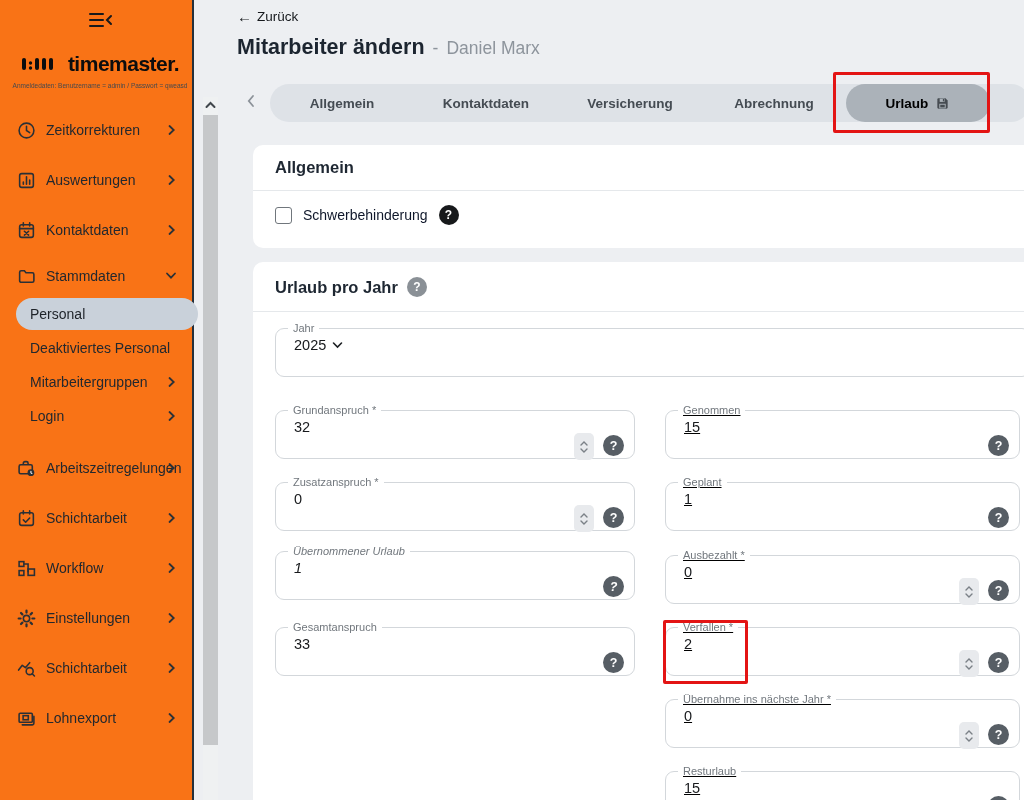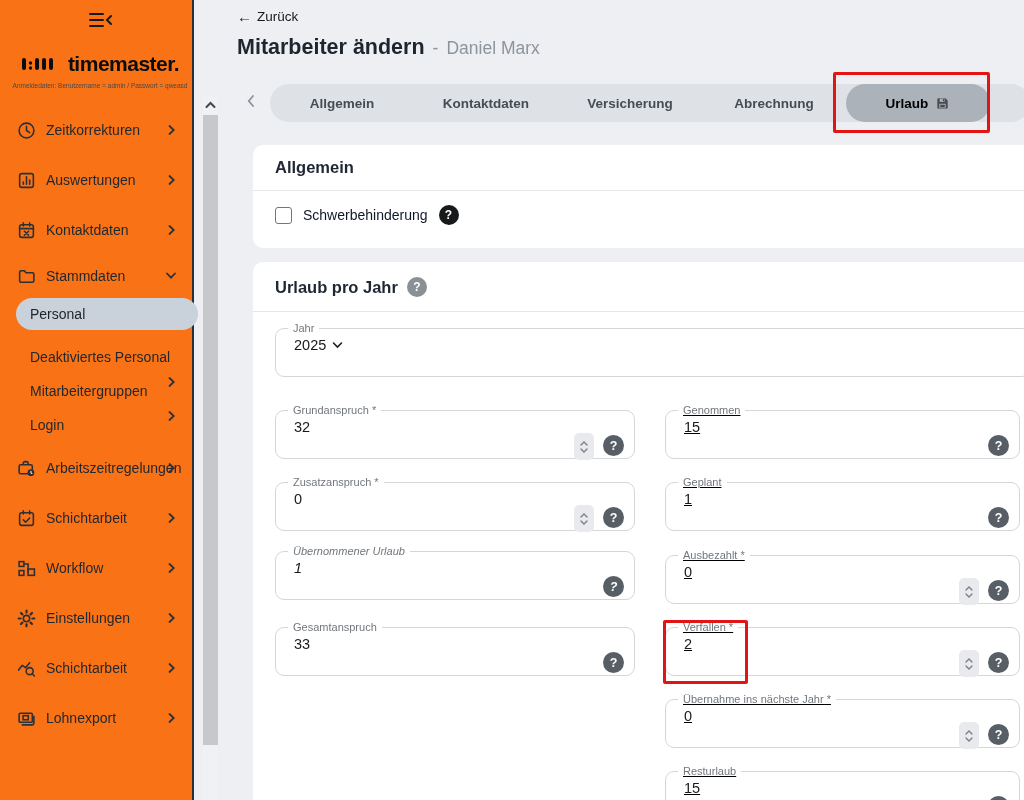--- a/index.html
+++ b/index.html
@@ -13,21 +13,21 @@
   .logo-row { position:absolute; left:0; top:52px; width:200px; display:flex; align-items:center; justify-content:center; gap:7px; }
   .logo-word { font-size:21px; font-weight:bold; color:#0c0d0e; letter-spacing:-0.5px; }
   .logo-hint { position:absolute; left:0; top:82px; width:200px; text-align:center; font-size:6.5px; color:#45494e; }
 
   .nav { position:absolute; left:0; top:105px; width:200px; }
   .nav-item { height:50px; display:flex; align-items:center; padding-left:16px; position:relative; cursor:pointer; }
   .nav-item .nlabel { margin-left:10px; font-size:14px; color:#23282e; }
   .nav-chevron { position:absolute; right:23px; top:50%; margin-top:-6px; }
   .nav-icon { width:20px; height:20px; display:flex; align-items:center; justify-content:center; }
 
-  .sub-item { height:34px; display:flex; align-items:flex-end; padding-left:30px; font-size:14px; color:#23282e; position:relative; cursor:pointer; }
+  .sub-item { height:34px; display:flex; align-items:center; padding-left:30px; font-size:14px; color:#23282e; position:relative; cursor:pointer; }
   .sub-pill { height:32px; margin:1px 0 1px 16px; width:182px; background:#c9d1da; border-radius:16px;
               display:flex; align-items:center; padding-left:14px; font-size:14px; color:#1e2329; cursor:pointer; }
   .group-gap { height:10px; }
 
   
   .sb-scroll { position:absolute; left:203px; top:97px; width:15px; height:703px; background:#eff1f2; }
   .sb-arrow { width:15px; height:16px; display:flex; align-items:center; justify-content:center; cursor:pointer; }
   .sb-thumb { position:absolute; left:0; top:18px; width:15px; height:630px; background:#c6c8ca; cursor:pointer; }
 
   

